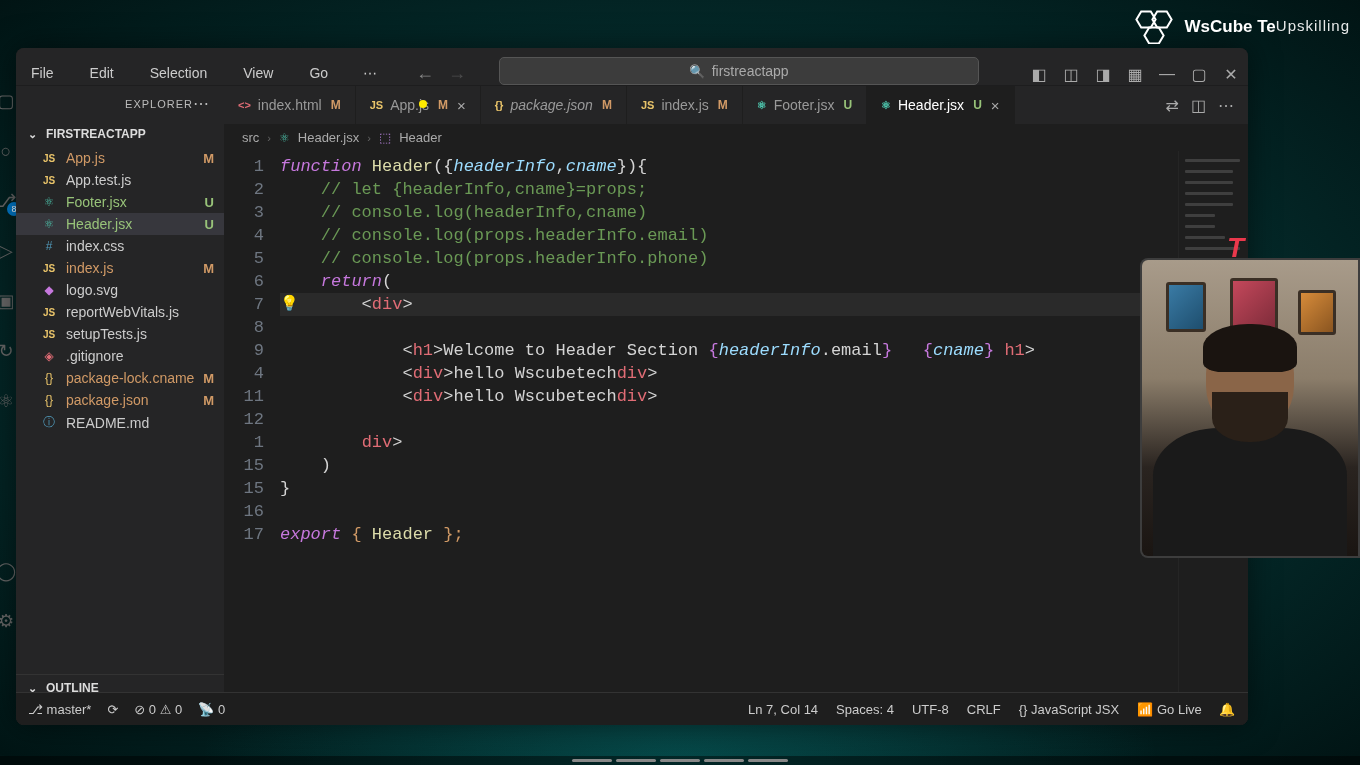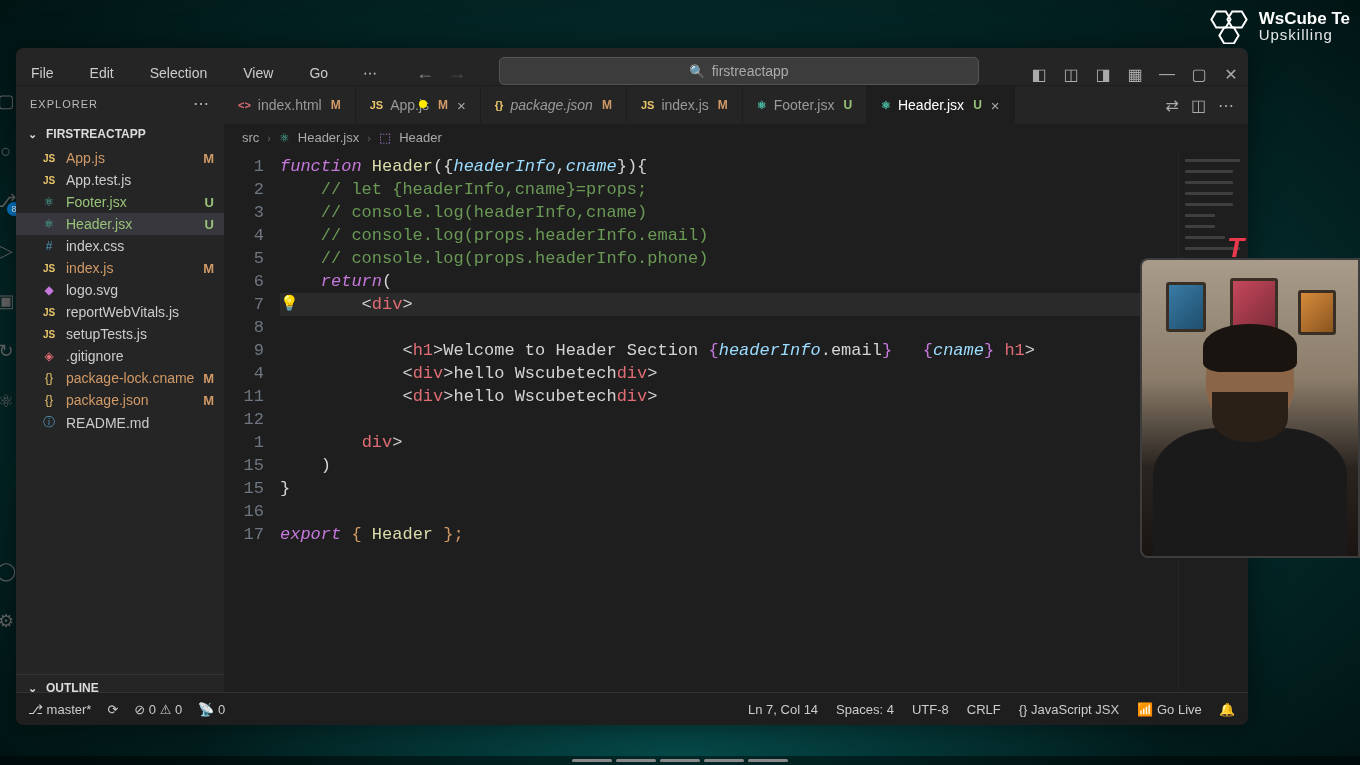--- a/index.html
+++ b/index.html
@@ -8,42 +8,42 @@
   background: radial-gradient(ellipse at center, #0b5c5c 0%, #042a2a 60%, #011414 100%);
   font-family: 'Segoe UI', sans-serif;
   color: #ccc;
   position: relative;
   overflow: hidden;
 }
 .bg-glow { position:absolute; inset:0; background: radial-gradient(ellipse 800px 400px at 50% 100%, rgba(15,200,200,0.22), transparent 60%); pointer-events:none; }
 .watermark { position:absolute; top:8px; right:10px; color:#fff; font-weight:700; font-size:17px; display:flex; align-items:center; gap:6px; z-index:100;}
 .watermark .hex { width:48px; height:36px; position:relative; }
 .watermark .hex svg { width:100%; height:100%; }
-.watermark .wt { display:flex; flex-direction:column; line-height:1; }
+.watermark .wt { display:flex; flex-direction:row; line-height:1; }
 .watermark .wt small{ font-size:15px; font-weight:400; letter-spacing:1px; opacity:.9;}
 
 .vscode {
   position:absolute; left:16px; top:48px; right:112px; bottom:40px;
   background:#1e1e1e; border-radius:8px; overflow:hidden;
   display:flex; flex-direction:column;
   box-shadow:0 0 30px rgba(0,0,0,.5);
 }
 .menubar { height:38px; background:#252526; display:flex; align-items:flex-end; padding:0 6px; gap:18px; color:#ccc; font-size:14px; border-bottom:1px solid #00000033; }
 .menubar .m { padding:4px 9px; border-radius:4px; }
 .menubar .ell { padding:4px 8px; }
 .navarrows { margin-left:10px; display:flex; gap:8px; }
 .navarrows span { width:24px; height:24px; display:flex; align-items:center; justify-content:center; color:#888; font-size:18px;}
 .search { flex:1; max-width:480px; margin:0 12px; height:28px; background:#3c3c3c; border:1px solid #555; border-radius:5px; display:flex; align-items:center; justify-content:center; gap:6px; color:#aaa; font-size:14px;}
 .search .sic{font-size:13px;}
 .winctrls { margin-left:auto; display:flex; gap:10px; align-items:center; color:#aaa;}
 .winctrls .ic{ width:22px; height:22px; display:flex; align-items:center; justify-content:center; font-size:16px;}
 
 .body { flex:1; display:flex; min-height:0; }
 .sidebar { width:208px; background:#252526; display:flex; flex-direction:column; }
-.expl-h { display:flex; align-items:center; justify-content:space-between; padding:8px 14px; font-size:11px; letter-spacing:1px; color:#bbb;}
+.expl-h { display:flex; align-items:center; justify-content:flex-end; padding:8px 14px; font-size:11px; letter-spacing:1px; color:#bbb;}
 .expl-h .dots{ font-size:16px;}
 .folder-h { padding:6px 12px; font-size:12px; font-weight:700; color:#ddd; display:flex; align-items:center; gap:6px; background:#252526;}
 .chev{font-size:11px; width:12px; display:inline-block;}
 .files { flex:1; }
 .frow { display:flex; align-items:center; padding:3px 10px 3px 24px; font-size:14px; color:#ccc; gap:8px; }
 .frow.sel { background:#37373d; }
 .fic { width:18px; text-align:center; font-size:12px;}
 .fic.js{ color:#e9c46a; font-weight:700; font-size:10px;}
 .fic.react{ color:#4ec9b0;}
 .fic.css{ color:#519aba;}

